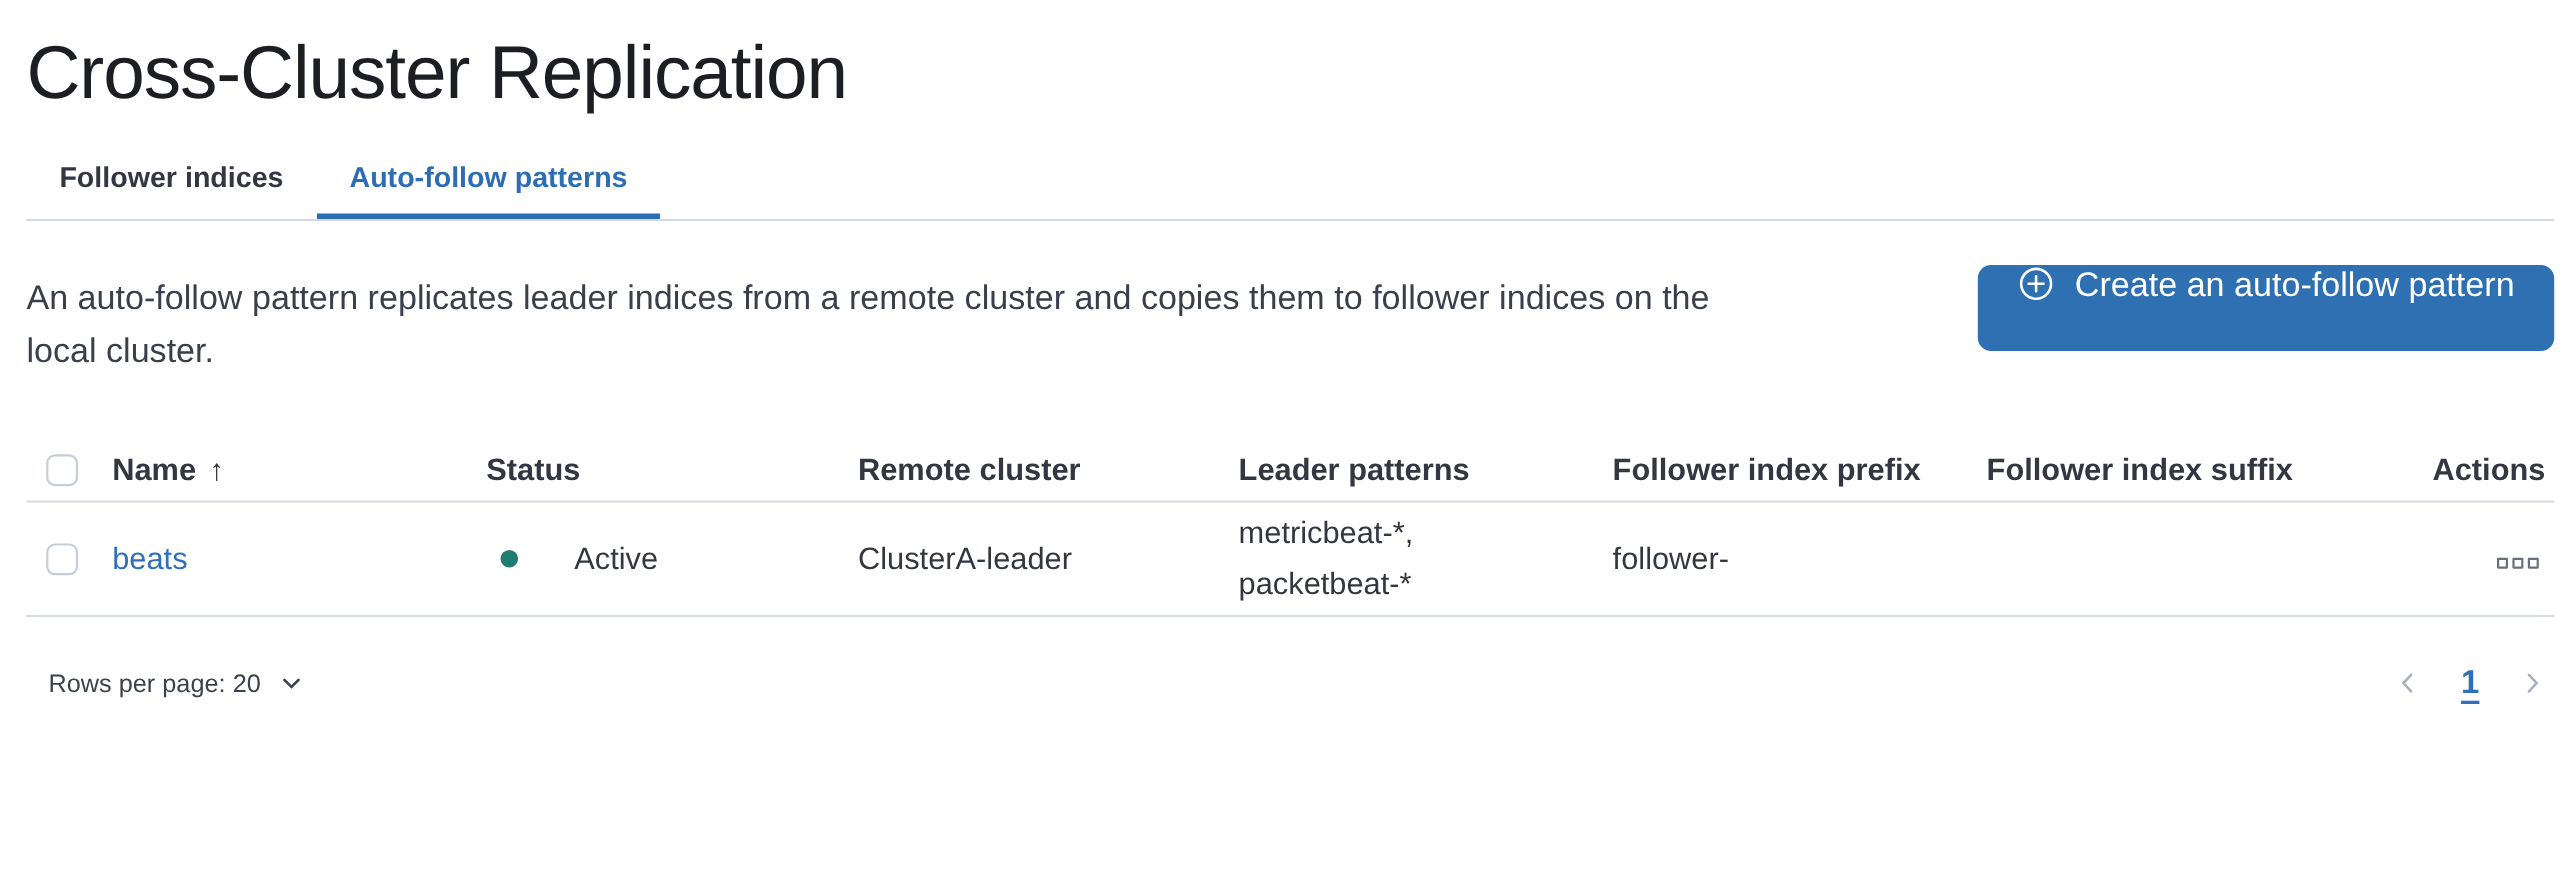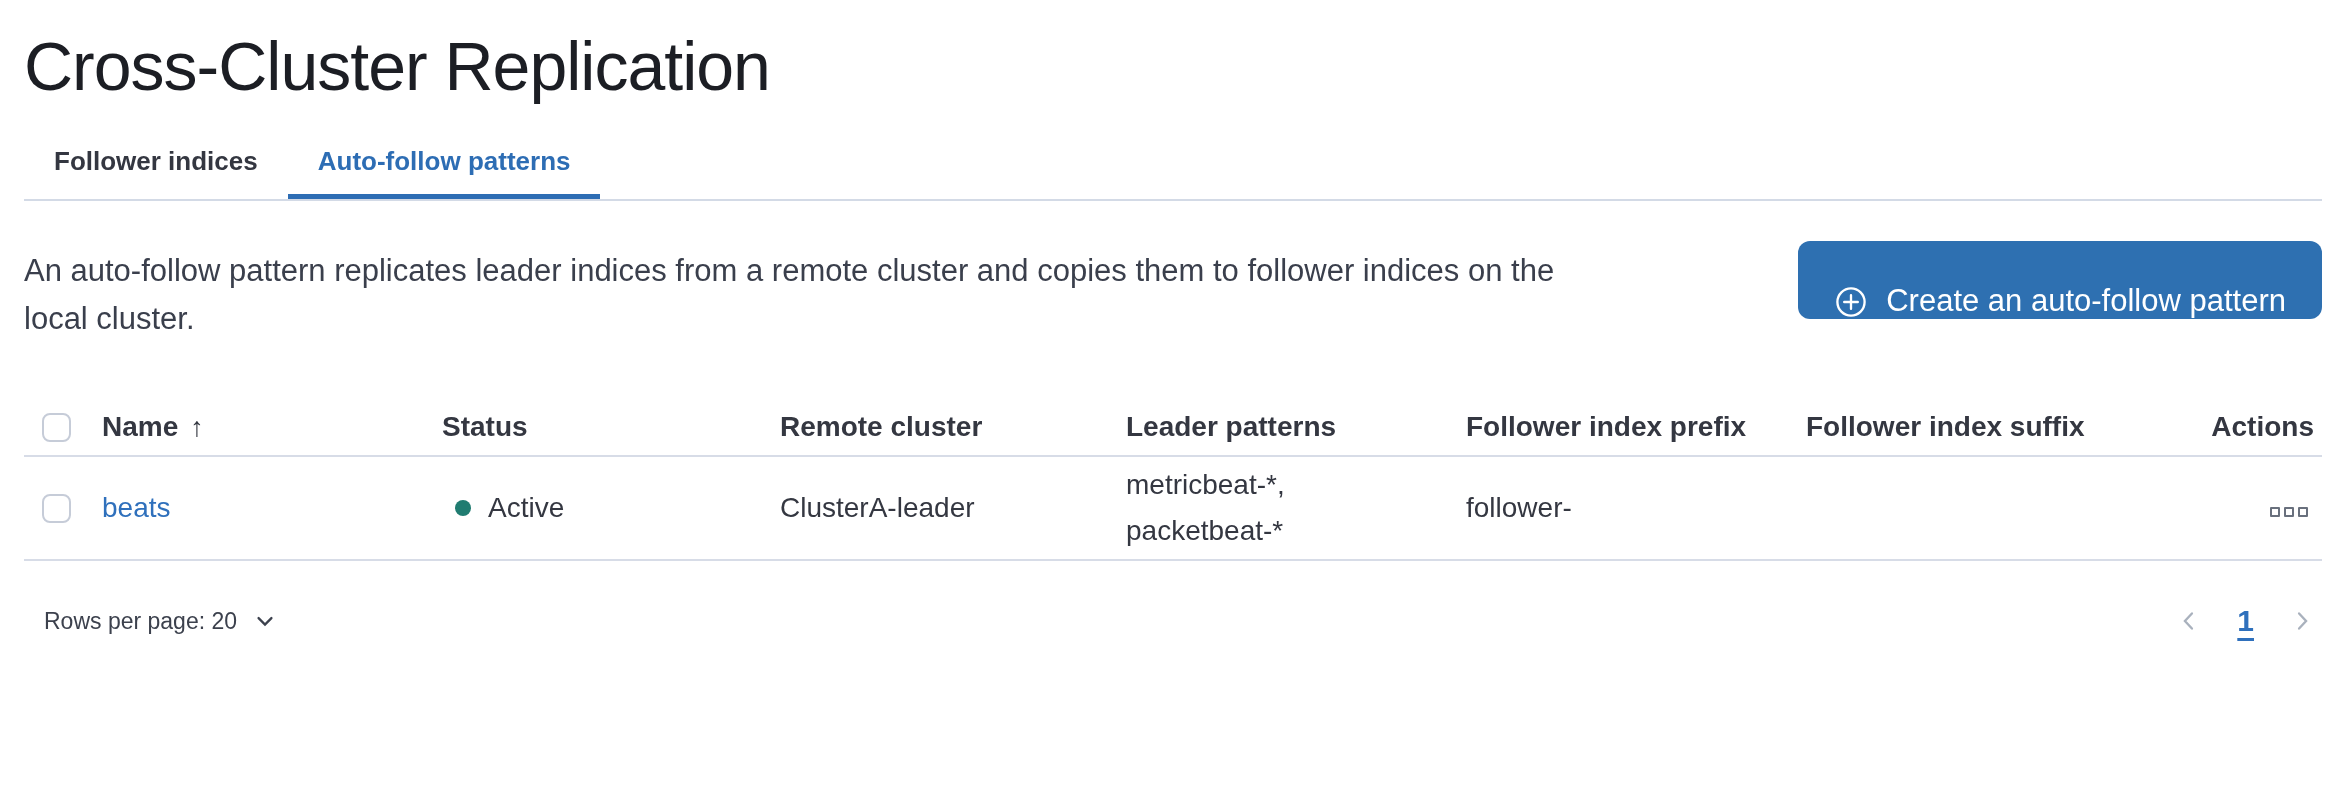--- a/index.html
+++ b/index.html
@@ -47,21 +47,21 @@
   }
   .description {
     font-size: 31px;
     line-height: 48px;
     color: #3a3f4c;
     padding-top: 6px;
   }
   .create-btn {
     flex-shrink: 0;
     display: flex;
-    align-items: flex-end;
+    align-items: flex-start;
     gap: 18px;
     height: 78px;
     padding: 0 36px;
     background: #2e70b1;
     border: none;
     border-radius: 12px;
     color: #ffffff;
     font-family: inherit;
     font-size: 31px;
     font-weight: 500;
@@ -120,21 +120,21 @@
     border-radius: 8px;
     background: #fff;
     cursor: pointer;
   }
   .th-name { display: flex; align-items: center; gap: 12px; cursor: pointer; }
   .sort-arrow { font-weight: 400; font-size: 27px; }
   .cell-actions { justify-self: end; padding-right: 8px; }
   .th-actions { justify-self: end; padding-right: 8px; }
 
   .name-link { color: #2f70bc; text-decoration: none; cursor: pointer; }
-  .status-cell { display: flex; align-items: center; }
+  .status-cell { display: flex; align-items: center; gap: 34px; }
   .status-dot {
     width: 16px; height: 16px;
     border-radius: 50%;
     background: #207c71;
     margin: 0 17px 0 13px;
   }
   .leader-patterns { max-width: 280px; line-height: 46px; }
 
   .actions-btn {
     display: inline-flex;

